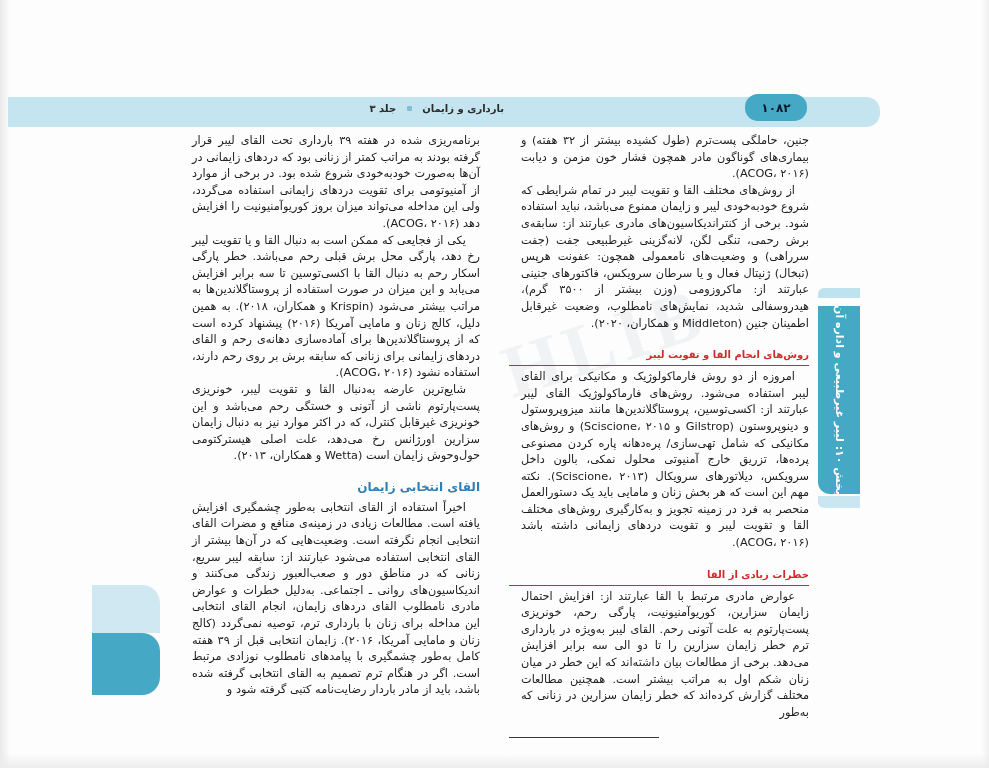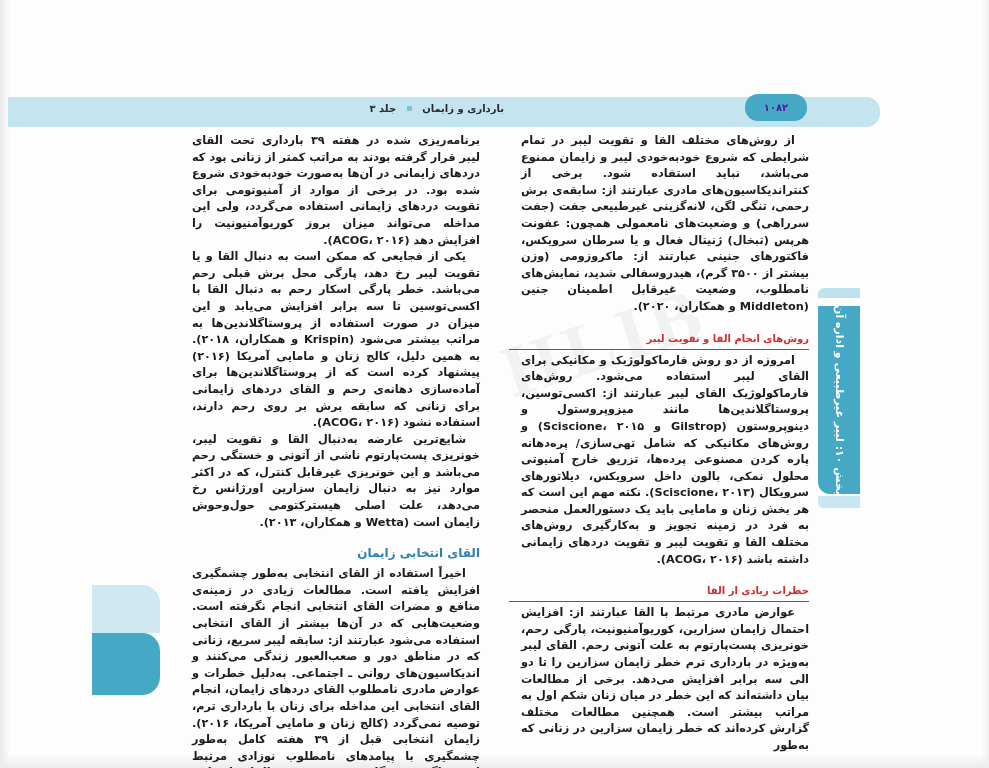--- a/index.html
+++ b/index.html
@@ -79,22 +79,22 @@
     top: 94px;
     width: 62px;
     height: 27px;
     background: #45a9c6;
     border-radius: 13px;
     display: flex;
     align-items: center;
     justify-content: center;
   }
   #page-number-pill span {
-    color: #4c1d95;
-    font-size: 10px;
+    color: #0f172a;
+    font-size: 12px;
     font-weight: bold;
     letter-spacing: 1px;
   }
 
   
   #side-tab {
     position: absolute;
     left: 818px;
     top: 306px;
     width: 42px;
@@ -181,21 +181,20 @@
     line-height: 16.6px;
     color: #1c1c1c;
   }
   #column-right { right: 180px; }   
   #column-left  { right: 509px; }   
 
   .body-par {
     margin: 0 0 0 12px;
     text-indent: 14px;
     text-align: justify;
-    font-weight: bold;
   }
   .body-par.no-indent { text-indent: 0; }
 
   .heading-red {
     color: #cf2b2b;
     font-size: 10px;
     font-weight: bold;
     text-align: right;
     margin: 13px 0 3px 0;
     border-bottom: 1.2px solid #cf2b2b;
@@ -255,20 +254,21 @@
   <div id="side-tab-top-cap"></div>
   <div id="side-tab">
     <div id="side-tab-label">بخش ۱۰: لیبر غیرطبیعی و اداره آن</div>
   </div>
   <div id="side-tab-bottom-cap"></div>
 
   <div id="corner-shape-light"></div>
   <div id="corner-shape-dark"></div>
 
   <div class="column" id="column-right">
+    <p class="body-par no-indent">جنین، حاملگی پست‌ترم (طول کشیده بیشتر از ۳۲ هفته) و بیماری‌های گوناگون مادر همچون فشار خون مزمن و دیابت (ACOG، ۲۰۱۶).</p>
     <p class="body-par">از روش‌های مختلف القا و تقویت لیبر در تمام شرایطی که شروع خودبه‌خودی لیبر و زایمان ممنوع می‌باشد، نباید استفاده شود. برخی از کنتراندیکاسیون‌های مادری عبارتند از: سابقه‌ی برش رحمی، تنگی لگن، لانه‌گزینی غیرطبیعی جفت (جفت سرراهی) و وضعیت‌های نامعمولی همچون: عفونت هرپس (تبخال) ژنیتال فعال و یا سرطان سرویکس، فاکتورهای جنینی عبارتند از: ماکروزومی (وزن بیشتر از ۳۵۰۰ گرم)، هیدروسفالی شدید، نمایش‌های نامطلوب، وضعیت غیرقابل اطمینان جنین (Middleton و همکاران، ۲۰۲۰).</p>
 
     <div class="heading-red">روش‌های انجام القا و تقویت لیبر</div>
     <p class="body-par">امروزه از دو روش فارماکولوژیک و مکانیکی برای القای لیبر استفاده می‌شود. روش‌های فارماکولوژیک القای لیبر عبارتند از: اکسی‌توسین، پروستاگلاندین‌ها مانند میزوپروستول و دینوپروستون (Gilstrop و Sciscione، ۲۰۱۵) و روش‌های مکانیکی که شامل تهی‌سازی/ پره‌دهانه پاره کردن مصنوعی پرده‌ها، تزریق خارج آمنیوتی محلول نمکی، بالون داخل سرویکس، دیلاتورهای سرویکال (Sciscione، ۲۰۱۳). نکته مهم این است که هر بخش زنان و مامایی باید یک دستورالعمل منحصر به فرد در زمینه تجویز و به‌کارگیری روش‌های مختلف القا و تقویت لیبر و تقویت دردهای زایمانی داشته باشد (ACOG، ۲۰۱۶).</p>
 
     <div class="heading-red">خطرات زیادی از القا</div>
     <p class="body-par">عوارض مادری مرتبط با القا عبارتند از: افزایش احتمال زایمان سزارین، کوریوآمنیونیت، پارگی رحم، خونریزی پست‌پارتوم به علت آتونی رحم. القای لیبر به‌ویژه در بارداری ترم خطر زایمان سزارین را تا دو الی سه برابر افزایش می‌دهد. برخی از مطالعات بیان داشته‌اند که این خطر در میان زنان شکم اول به مراتب بیشتر است. همچنین مطالعات مختلف گزارش کرده‌اند که خطر زایمان سزارین در زنانی که به‌طور</p>
 
     <div class="footnote-rule"></div>
   </div>

